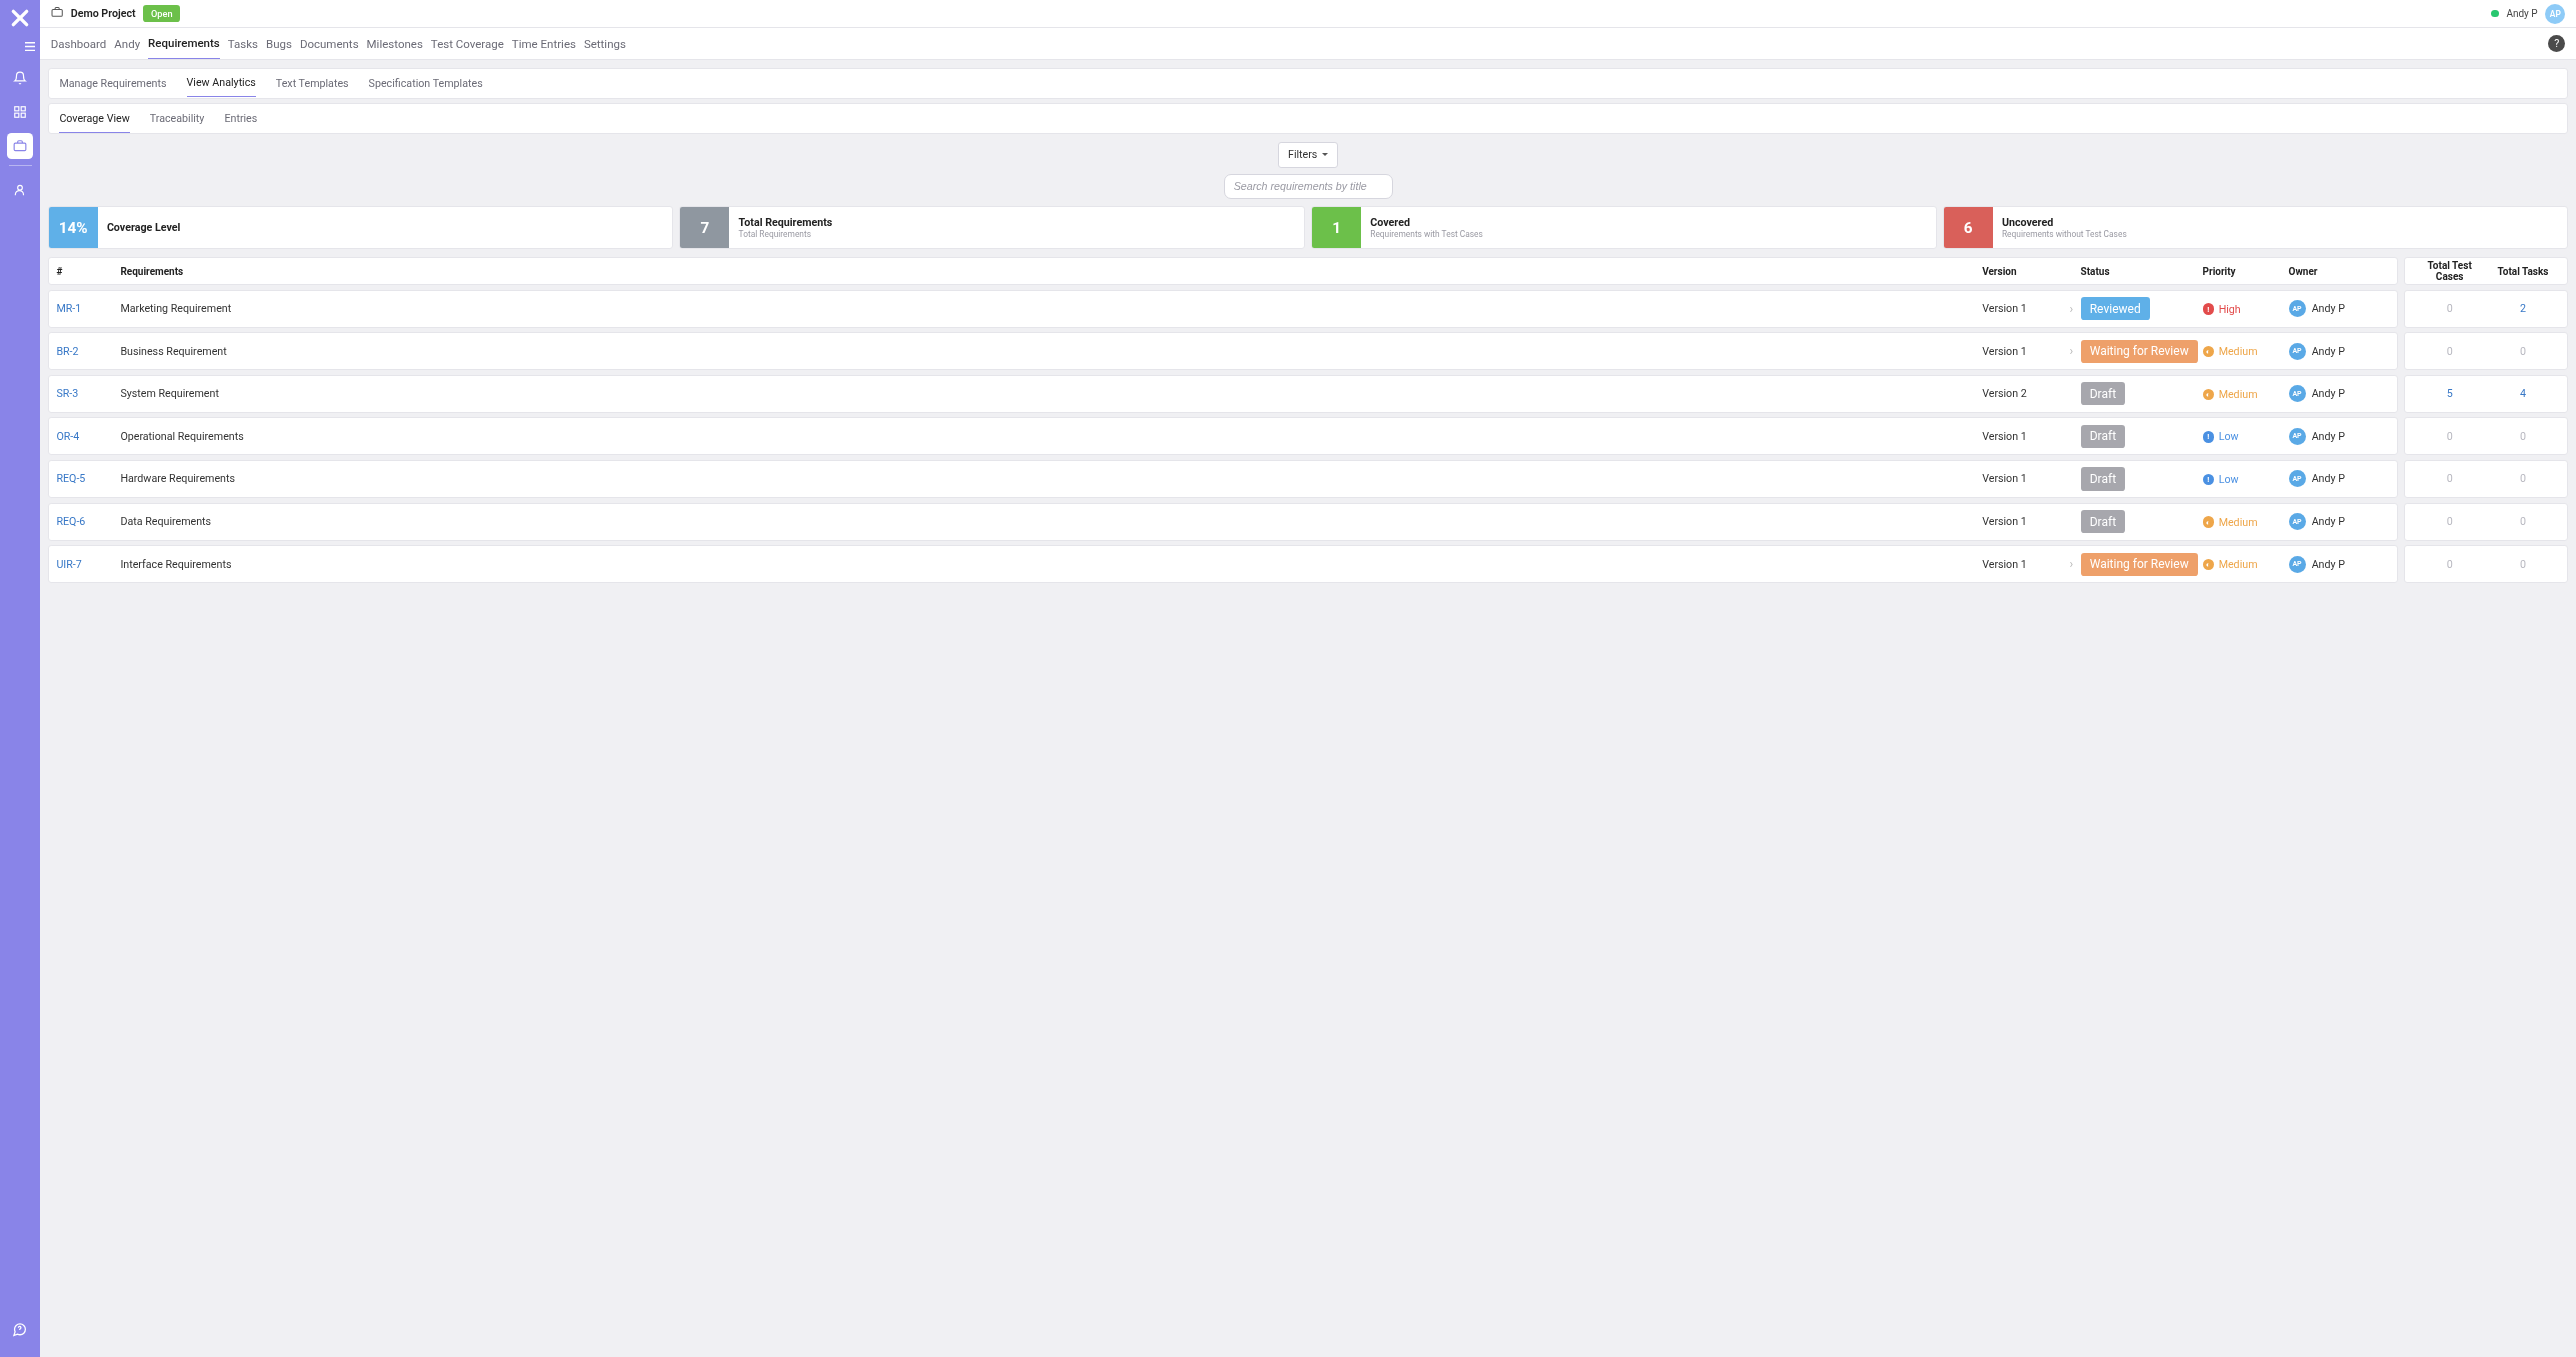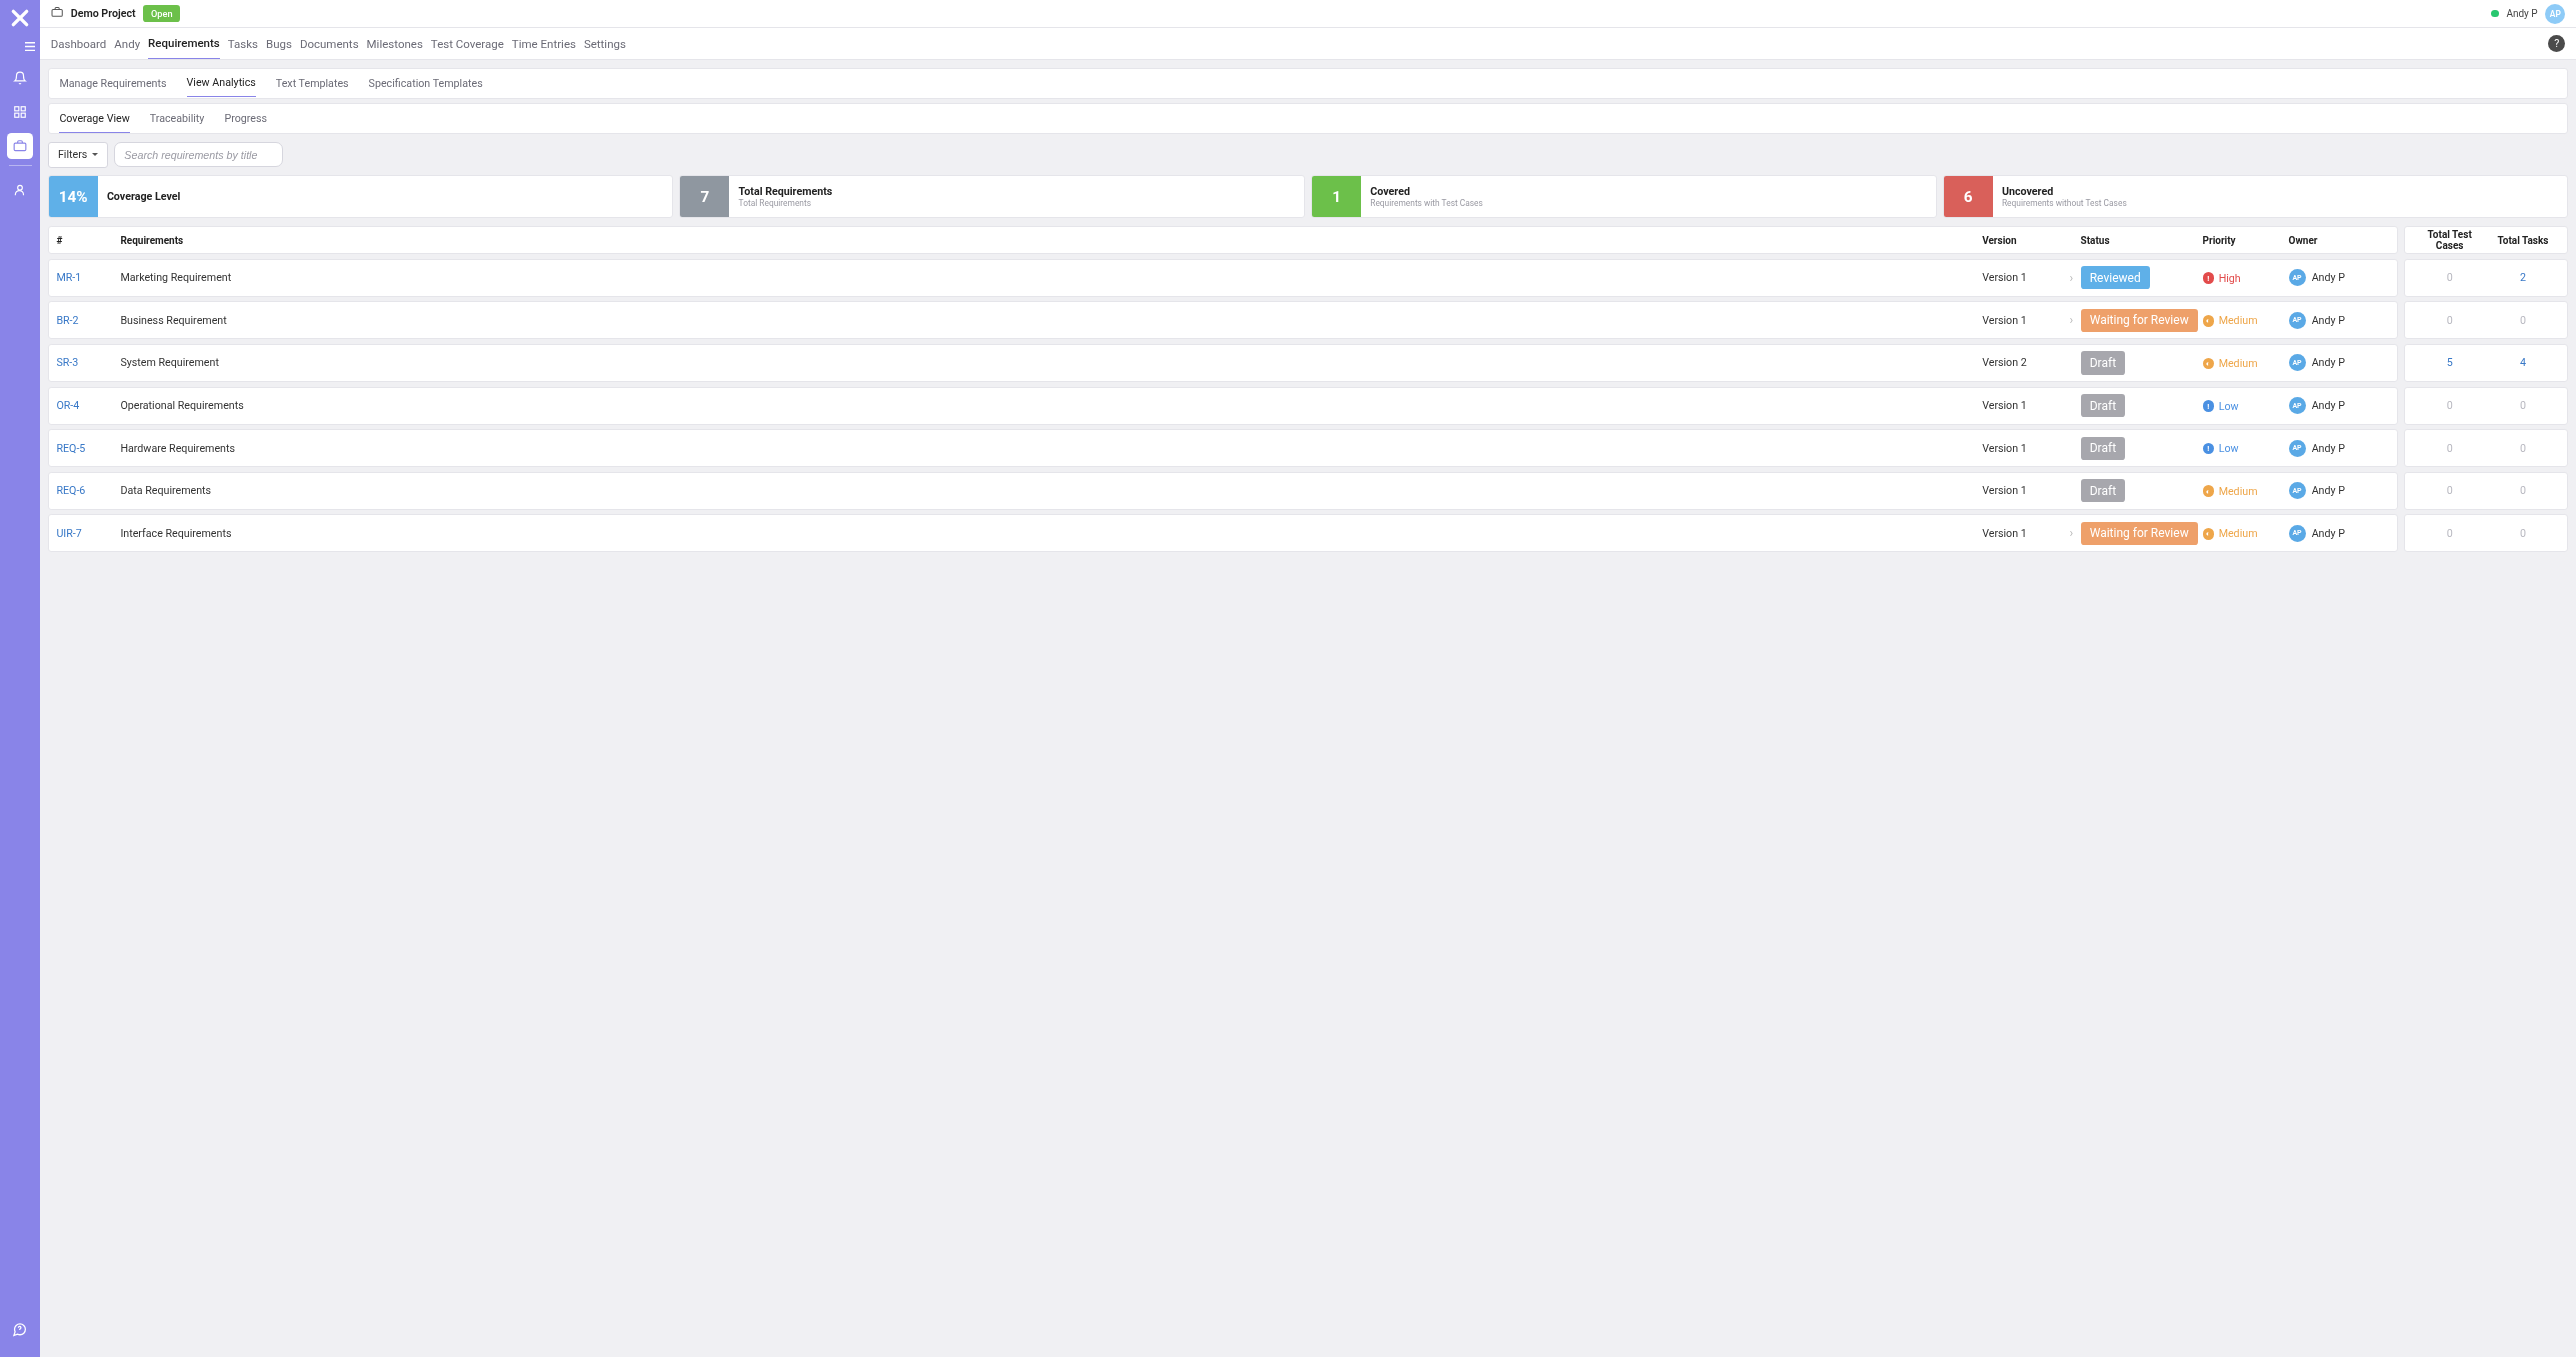--- a/index.html
+++ b/index.html
@@ -41,21 +41,21 @@
   .subrow{background:#fff;border:0.8px solid #e5e5ea;border-radius:3.1px;padding:0 10.7px;display:flex;align-items:center;gap:20px;height:31px;}
   .subrow .stab{color:#6b6b76;cursor:pointer;font-size:10.7px;padding:7px 0;}
   .subrow .stab.active{color:#222;border-bottom:1.5px solid #8984e8;}
   
   
   .banner{background:#fff;border:0.8px solid #e5e5ea;border-radius:3.1px;height:35px;display:flex;align-items:center;}
   .banner .accent{width:4.6px;height:23px;background:#8984e8;margin:0 9.2px;border-radius:1.5px;}
   .banner .btext{color:#333;font-size:10.7px;}
   
   
-  .filters-row{display:flex;align-items:center;gap:6.1px;margin-top:3.1px;}
+  .filters-row{display:flex;align-items:center;gap:6.1px;margin-top:3.1px;flex-direction:column;}
   .filters-btn{background:#fff;border:0.8px solid #d6d6de;border-radius:3.1px;padding:5.4px 9.2px;cursor:pointer;display:flex;align-items:center;gap:4.6px;color:#333;font-size:10.7px;}
   .caret-down{width:0;height:0;border-left:3.1px solid transparent;border-right:3.1px solid transparent;border-top:3.8px solid #555;}
   .search-input{background:#fff;border:0.8px solid #d6d6de;border-radius:7px;padding:5.4px 9.2px;width:169px;font-size:10.7px;color:#333;}
   .search-input::placeholder{color:#9a9aa3;font-style:italic;}
   
   
   .stats{display:flex;gap:6.1px;margin-top:3.1px;}
   .stat{flex:1;background:#fff;border:0.8px solid #e5e5ea;border-radius:3.1px;display:flex;align-items:stretch;overflow:hidden;height:43px;}
   .stat .stat-box{width:49px;display:flex;align-items:center;justify-content:center;color:#fff;font-size:15.3px;font-weight:700;}
   .stat .stat-body{padding:6.1px 9.2px;display:flex;flex-direction:column;justify-content:center;}
@@ -172,21 +172,21 @@
     <div class="content">
       <div class="subrow" id="subrow1">
           <span class="stab">Manage Requirements</span>
           <span class="stab active">View Analytics</span>
           <span class="stab">Text Templates</span>
           <span class="stab">Specification Templates</span>
         </div>
       <div class="subrow" id="subrow2">
           <span class="stab active">Coverage View</span>
           <span class="stab">Traceability</span>
-          <span class="stab">Progress</span>
+          <span class="stab">Entries</span>
         </div>
 
 
       <div class="filters-row">
         <div class="filters-btn">
           <span>Filters</span>
           <span class="caret-down"></span>
         </div>
         <input class="search-input" placeholder="Search requirements by title" style="">
       </div>

